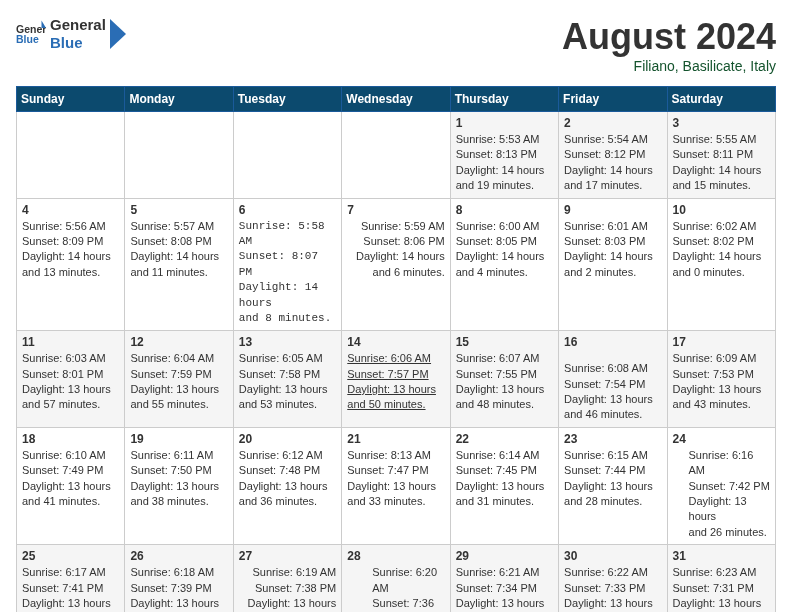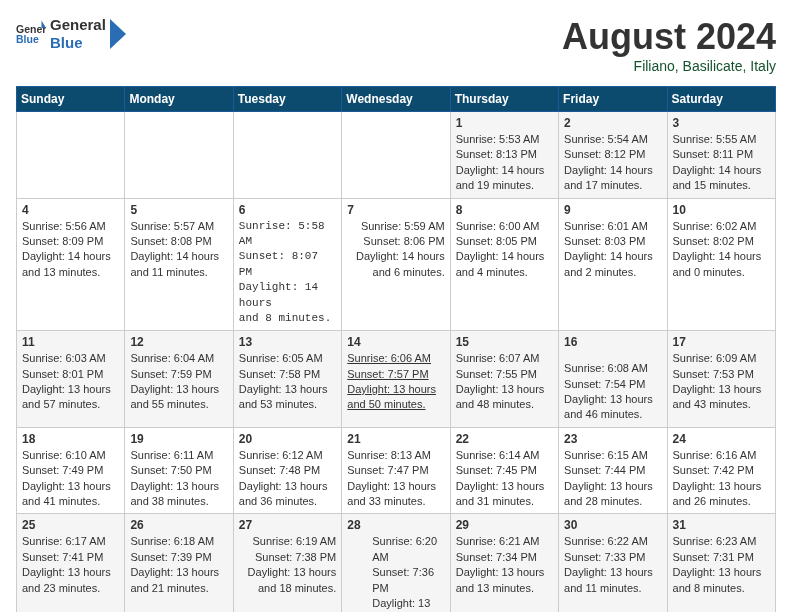--- a/index.html
+++ b/index.html
@@ -282,21 +282,21 @@
         </td>
         <td>
           <span class="day-num">23</span>
           <div class="day-info" style="white-space: pre-line;">Sunrise: 6:15 AM
 Sunset: 7:44 PM
 Daylight: 13 hours
 and 28 minutes.</div>
         </td>
         <td>
           <span class="day-num">24</span>
-          <div class="day-info" style="white-space: pre-line;">Sunrise: 6:16 AM
+          <div class="day-info" style="white-space: pre-line; margin-left: 16px;">Sunrise: 6:16 AM
 Sunset: 7:42 PM
 Daylight: 13 hours
 and 26 minutes.</div>
         </td>
       </tr>
       <tr>
         <td>
           <span class="day-num">25</span>
           <div class="day-info" style="white-space: pre-line;">Sunrise: 6:17 AM
 Sunset: 7:41 PM

